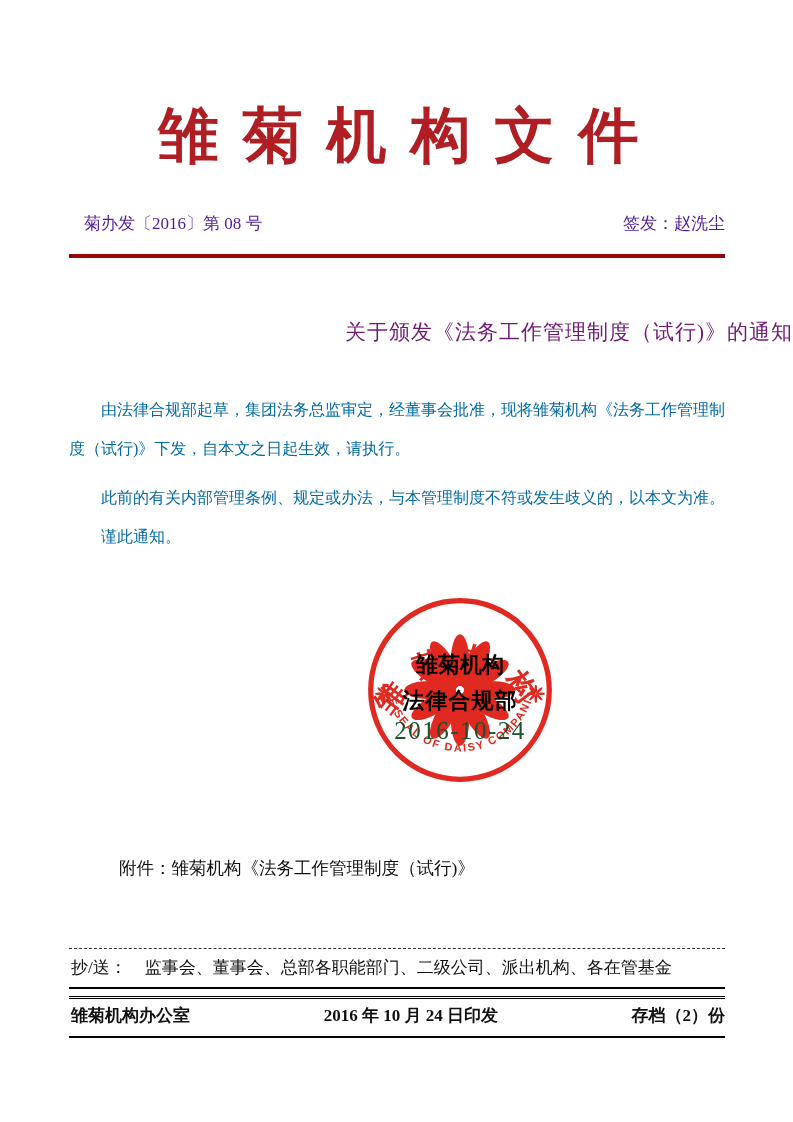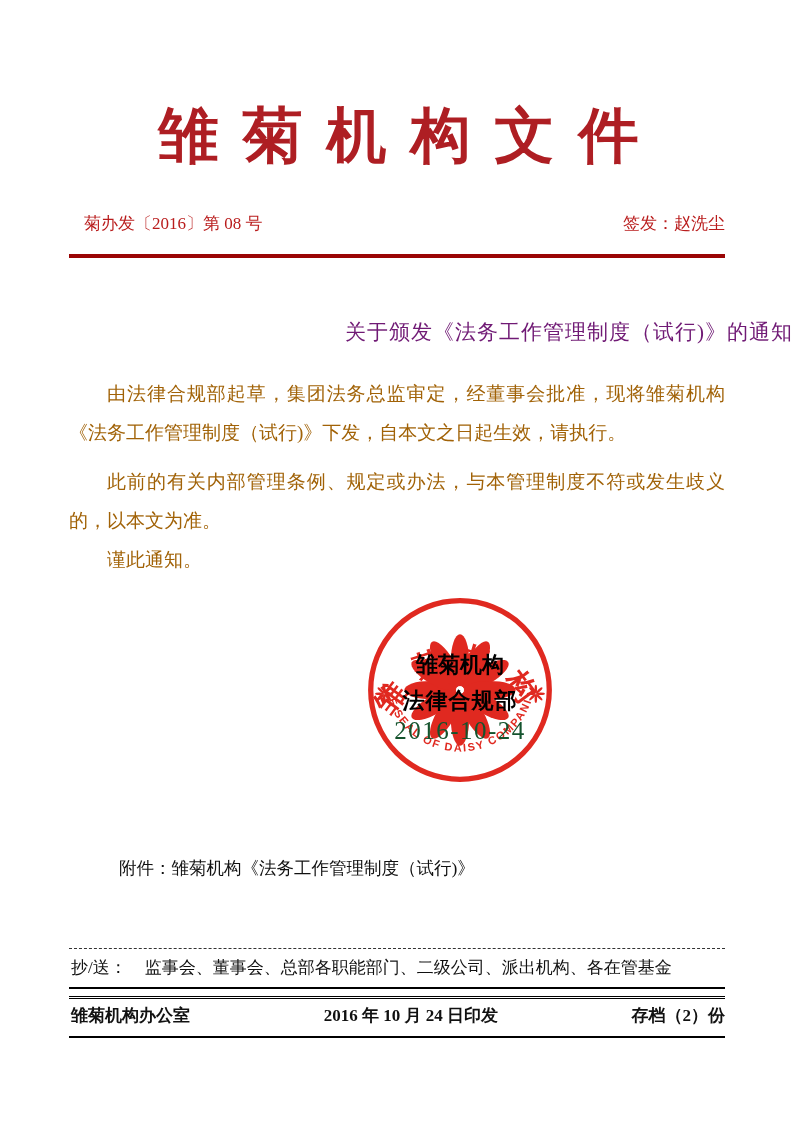--- a/index.html
+++ b/index.html
@@ -15,34 +15,34 @@
     position:absolute;top:96px;left:0;right:0;
     text-align:center;
     font-size:60px;font-weight:bold;
     letter-spacing:24px;padding-left:28px;
     color:#ae1e23;
     font-family:"Liberation Serif","DejaVu Serif",serif;
   }
   .docline{
     position:absolute;top:212px;left:84px;right:68px;
     display:flex;justify-content:space-between;align-items:baseline;
-    font-size:17px;color:#b91c1c;
+    font-size:17px;color:#4c1d95;
   }
   .red-rule{
     position:absolute;top:254px;left:69px;right:68px;
     height:4px;background:#9a0505;
   }
   .notice-title{
     position:absolute;top:318px;left:0;right:0;
     text-align:right;font-size:21px;color:#701a75;
     letter-spacing:1px;
   }
   .body-text{
-    position:absolute;top:374px;left:69px;width:656px;
-    font-size:19px;line-height:39px;text-align:justify;color:#a16207;
+    position:absolute;top:390px;left:69px;width:656px;
+    font-size:16px;line-height:39px;text-align:justify;color:#0369a1;
   }
   .body-text p{margin:0;text-indent:2em;}
   .body-text p.p2{margin-top:10px;}
   .body-text p.p3{margin-top:0;}
   .attachment{
     position:absolute;top:856px;left:69px;width:656px;
     padding-left:50px;box-sizing:border-box;
     font-size:17.5px;color:#111;
   }
   

